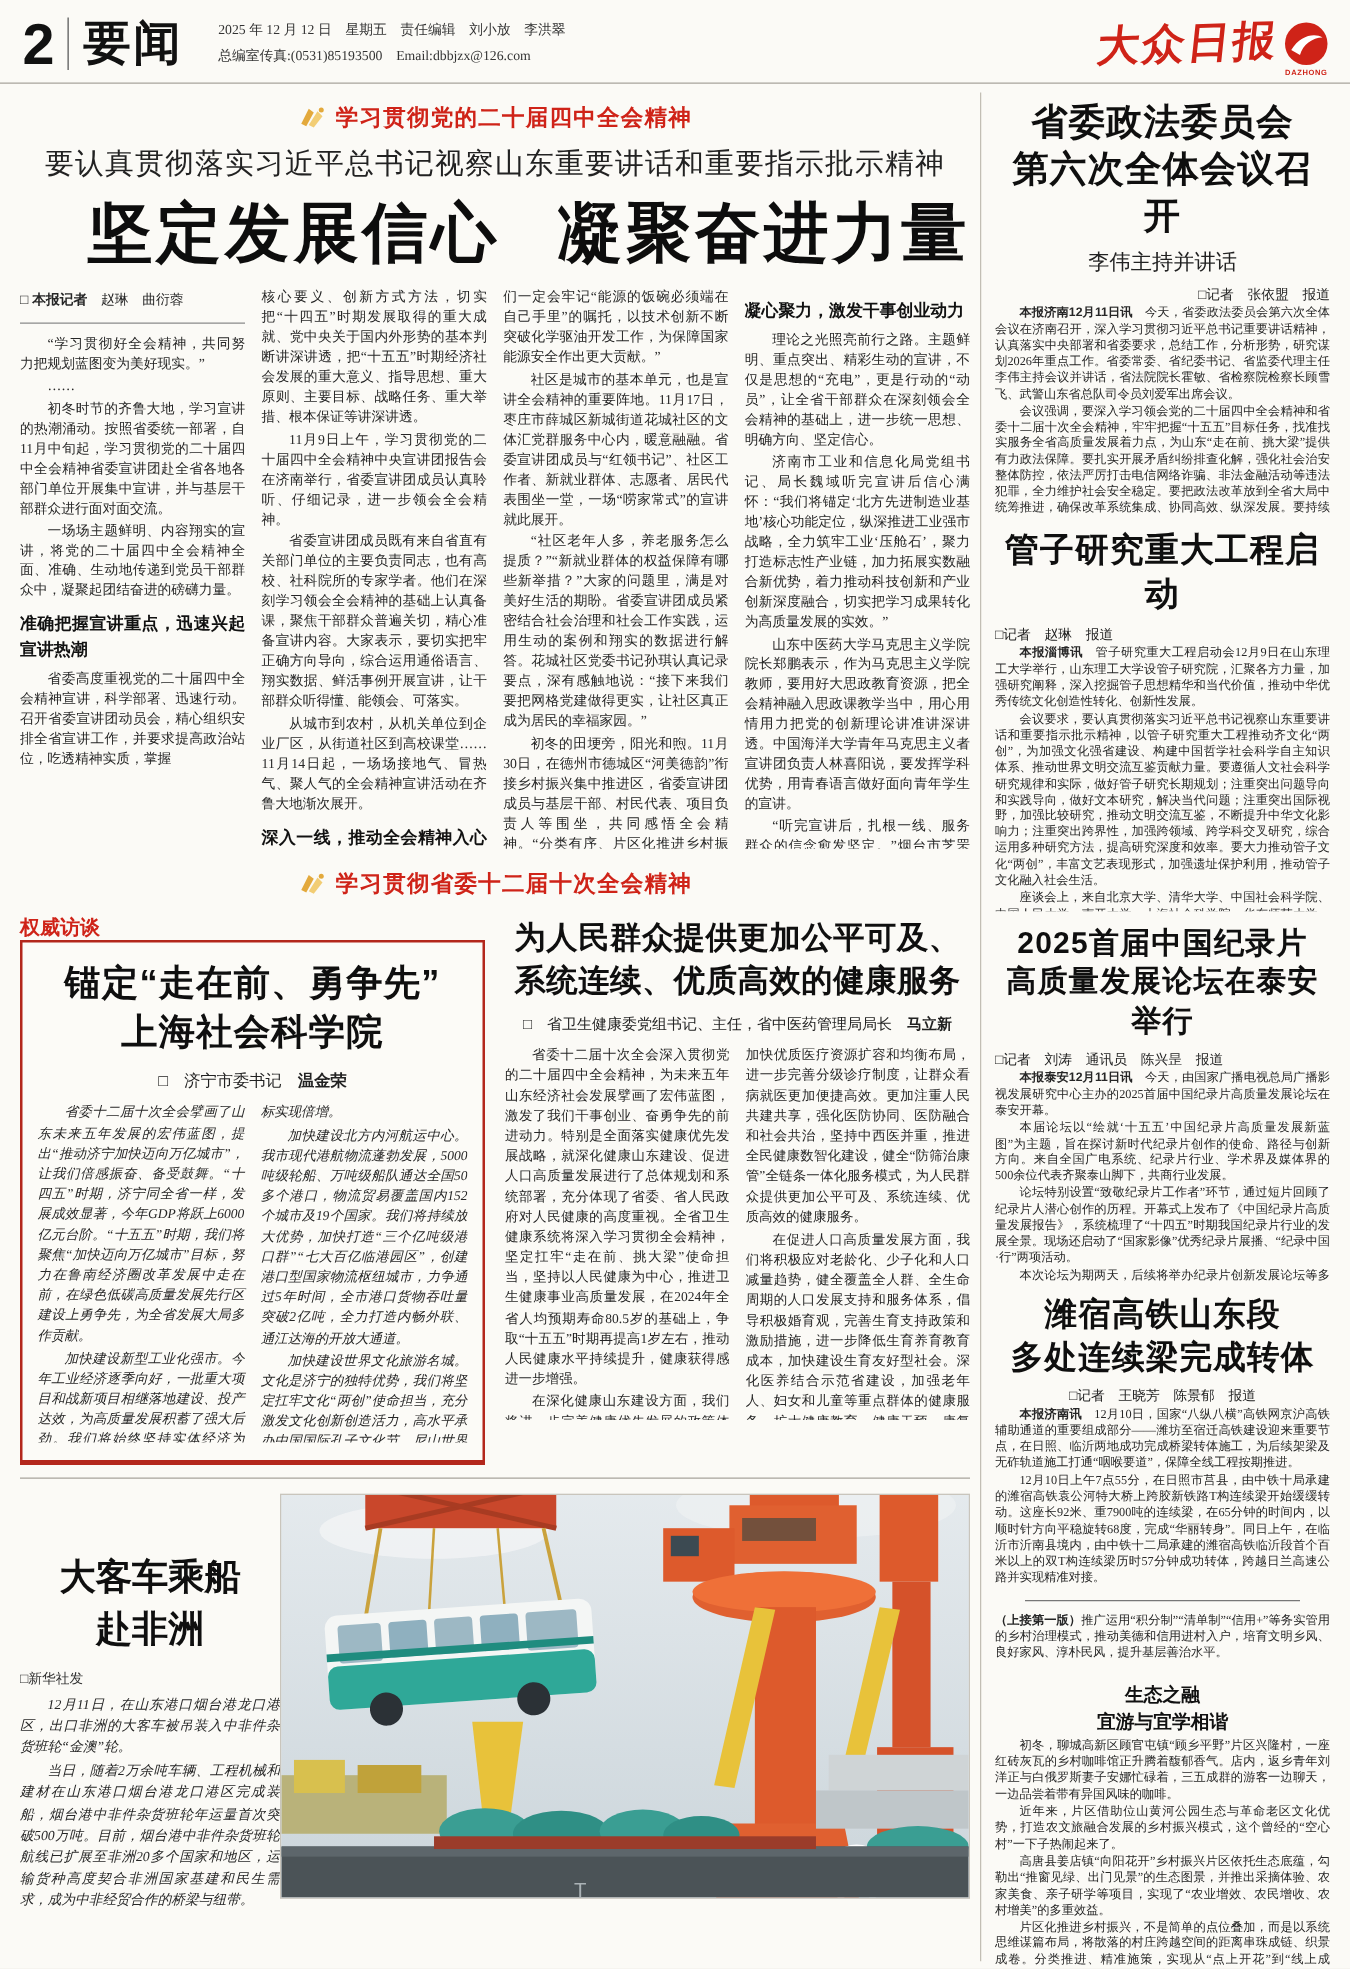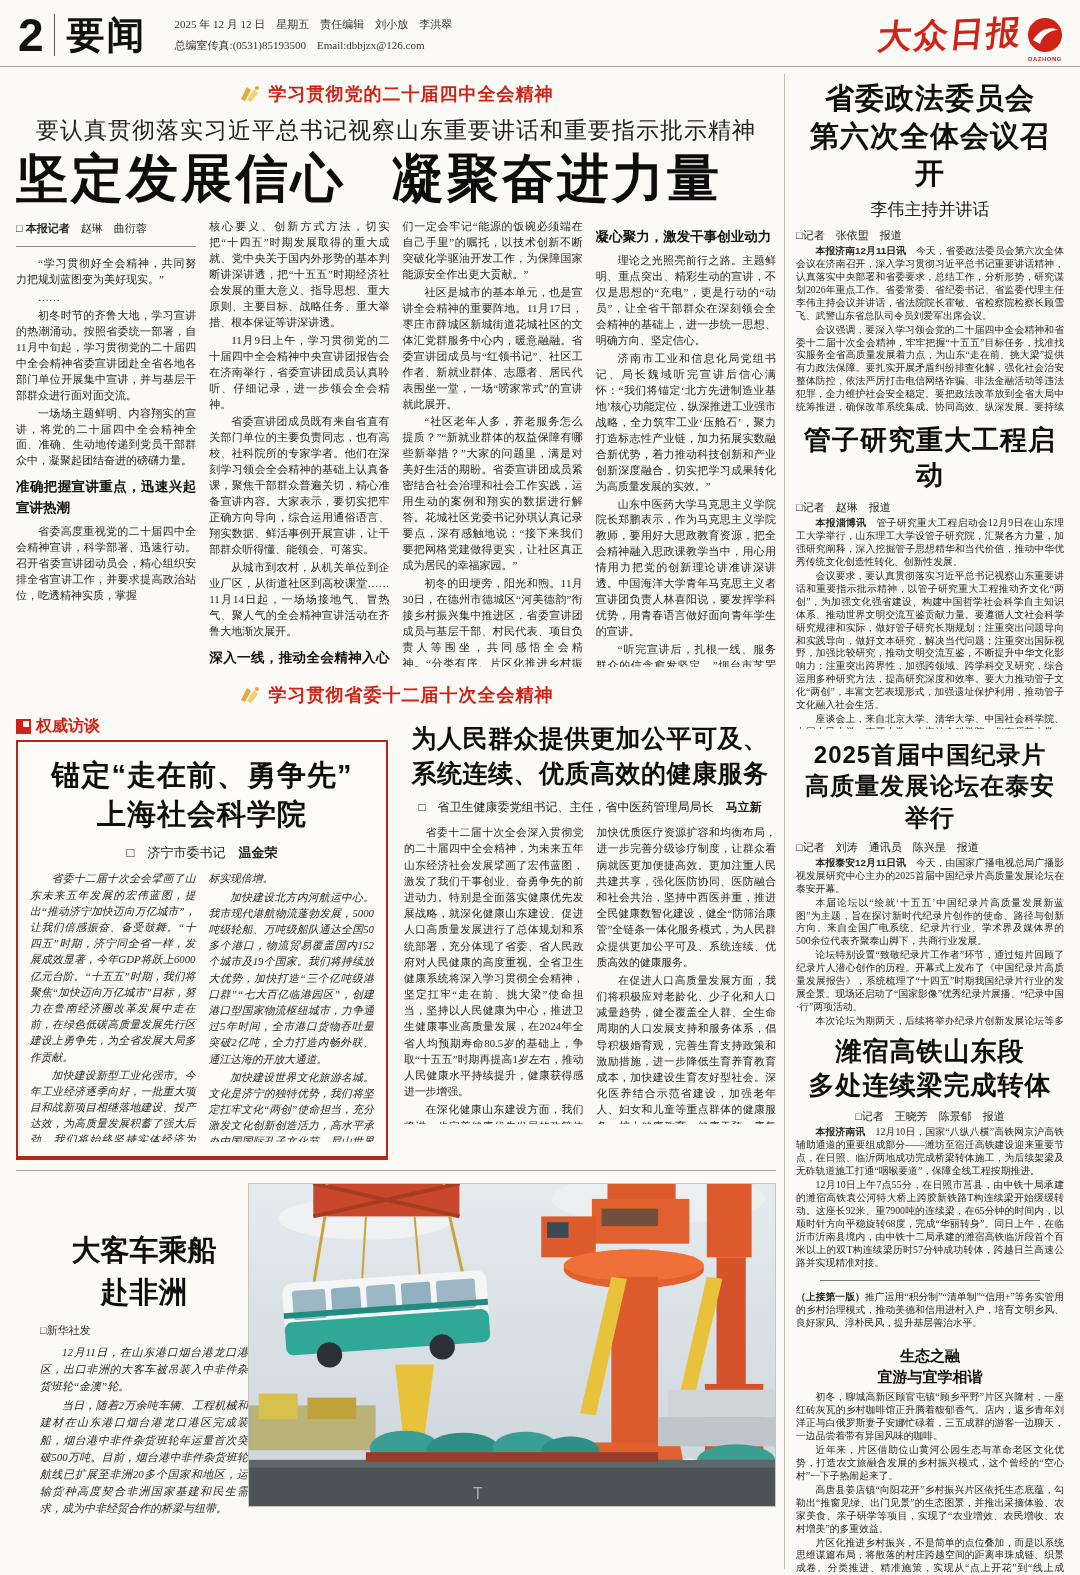--- a/index.html
+++ b/index.html
@@ -35,46 +35,46 @@
          font-size:13.5px;line-height:1.5;text-indent:0;margin:8px 0 6px 0 !important;}
   .col p b{font-weight:700;font-family:Liberation Sans, sans-serif;}
   
   #left{position:absolute;left:16px;top:72px;width:760px;}
   .banner{display:flex;justify-content:center;align-items:center;gap:8px;
           font-family:"Liberation Sans","DejaVu Sans",sans-serif;font-weight:900;
           color:var(--red);font-size:18px;letter-spacing:1px;}
   #banner1{margin-top:10px;}
   #kicker{margin-top:9px;text-align:center;font-family:"Liberation Sans","DejaVu Sans",sans-serif;
           font-size:23px;font-weight:500;color:#222;letter-spacing:1px;}
-  #headline{margin-top:4px;text-align:left;font-family:Liberation Sans, sans-serif;
+  #headline{margin-top:16px;text-align:right;font-family:Liberation Mono, monospace;
             font-size:52px;font-weight:900;color:#0d0d0d;letter-spacing:3px;line-height:1.1;}
   #headline .gap{display:inline-block;width:46px;}
   #lead-cols{margin-top:12px;height:448px;font-size:11px;line-height:1.45;}
   #banner2{margin-top:16px;}
   
   #mid-row{margin-top:8px;display:flex;gap:16px;}
   #interview-wrap{width:372px;flex:0 0 auto;}
-  .tag-row{display:flex;align-items:center;gap:5px;height:22px;margin-bottom:3px;}
+  .tag-row{display:flex;align-items:flex-start;gap:5px;height:22px;margin-bottom:3px;flex-direction:column;}
   .tag-icon{width:15px;height:15px;background:var(--red);position:relative;}
   .tag-icon:before{content:"";position:absolute;right:2px;top:2px;width:6px;height:6px;background:#fbfaf6;}
   .tag-label{font-family:"Liberation Sans","DejaVu Sans",sans-serif;font-weight:900;color:var(--red);font-size:16px;}
   #interview-box{border:2px solid #b3271c;border-bottom-width:4px;height:398px;padding:10px 12px 6px;overflow:hidden;background:#fcfbf7;}
   #interview-box h2{margin:4px 0 0;text-align:center;font-family:"Liberation Sans","DejaVu Sans",sans-serif;
                     font-size:29px;color:#0f0f0f;font-weight:900;line-height:1.35;letter-spacing:1px;}
   .byline{text-align:center;font-size:13px;color:#222;margin:10px 0 8px;}
   .byline b{font-family:"Liberation Sans","DejaVu Sans",sans-serif;}
   #interview-cols{height:272px;font-size:10.8px;line-height:1.5;font-style:italic;}
   #health{flex:1 1 auto;min-width:0;}
   #health h2{margin:6px 0 0;text-align:center;font-family:"Liberation Sans","DejaVu Sans",sans-serif;
              font-size:25px;font-weight:900;color:#0f0f0f;line-height:1.4;letter-spacing:.5px;}
   #health .byline{font-size:12px;margin:8px 0 8px;}
   #health-cols{height:300px;font-size:10.8px;line-height:1.5;}
   
   #bottom-rule{margin-top:10px;height:1px;background:var(--rule);}
-  #bottom-row{margin-top:12px;display:flex;height:324px;margin-left:24px;}
+  #bottom-row{margin-top:12px;display:flex;height:324px;}
   #bus{width:208px;flex:0 0 auto;padding-top:46px;}
   #bus h2{margin:0 0 10px;text-align:center;font-family:"Liberation Sans","DejaVu Sans",sans-serif;
           font-size:29px;font-weight:900;color:#0f0f0f;line-height:1.45;}
   #bus .credit{font-size:11px;color:#333;margin:0 0 6px;}
   #bus-cols{font-size:11px;line-height:1.55;font-style:italic;height:230px;}
   #photo{flex:1 1 auto;border:1px solid #c9c5bc;background:#dfe4e7;position:relative;overflow:hidden;}
   
   #right{position:absolute;left:796px;top:74px;width:268px;}
   .r-art h2{margin:6px 0 0;text-align:center;font-family:"Liberation Sans","DejaVu Sans",sans-serif;
             font-weight:900;color:#0f0f0f;line-height:1.3;letter-spacing:1px;}
@@ -323,21 +323,21 @@
   </div>
 
   <div id="right">
 
     <div class="r-art">
       <h2 style="font-size:29px">
         <span>省委政法委员会</span><br>
         <span>第六次全体会议召开</span>
       </h2>
       <div class="subtitle">李伟主持并讲话</div>
-      <div class="byline" style="text-align:left;margin:7px 0 2px">□记者　张依盟　报道</div>
+      <div class="byline" style="text-align:right;margin:7px 0 2px">□记者　张依盟　报道</div>
       <div class="r-body cols" style="height:168px">
           <div class="col">
             <p class="t-p"><b>本报济南12月11日讯</b>　今天，省委政法委员会第六次全体会议在济南召开，深入学习贯彻习近平总书记重要讲话精神，认真落实中央部署和省委要求，总结工作，分析形势，研究谋划2026年重点工作。省委常委、省纪委书记、省监委代理主任李伟主持会议并讲话，省法院院长霍敏、省检察院检察长顾雪飞、武警山东省总队司令员刘爱军出席会议。</p>
             <p class="t-p">会议强调，要深入学习领会党的二十届四中全会精神和省委十二届十次全会精神，牢牢把握“十五五”目标任务，找准找实服务全省高质量发展着力点，为山东“走在前、挑大梁”提供有力政法保障。要扎实开展矛盾纠纷排查化解，强化社会治安整体防控，依法严厉打击电信网络诈骗、非法金融活动等违法犯罪，全力维护社会安全稳定。要把政法改革放到全省大局中统筹推进，确保改革系统集成、协同高效、纵深发展。要持续优化法治化营商环境，依法平等保护各类市场主体合法权益。要统筹抓好岁末年初各项任务，坚决打好全年收官战，为明年开好局、起好步奠定坚实基础。</p>
           </div>
         </div>
     </div>
 
     <div class="r-art" style="margin-top:10px">
       <h2 style="font-size:27px">

